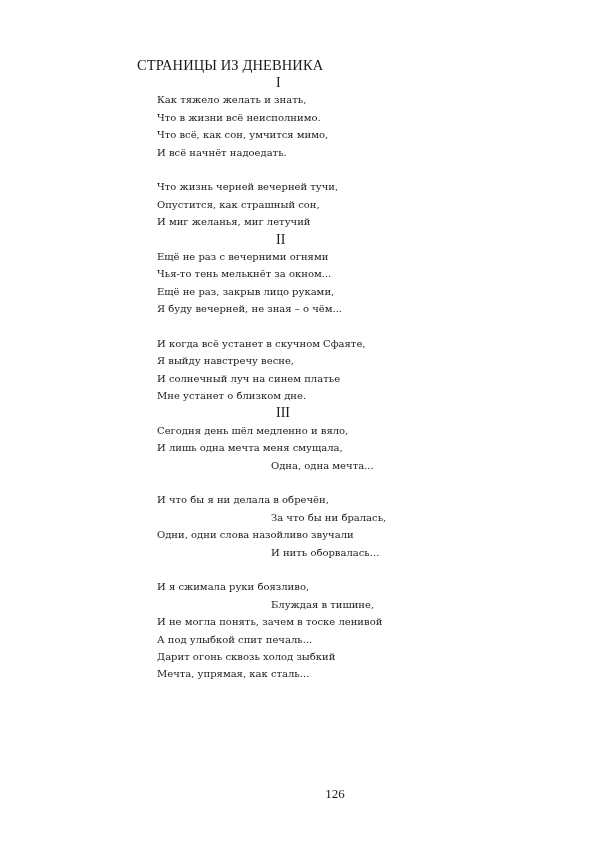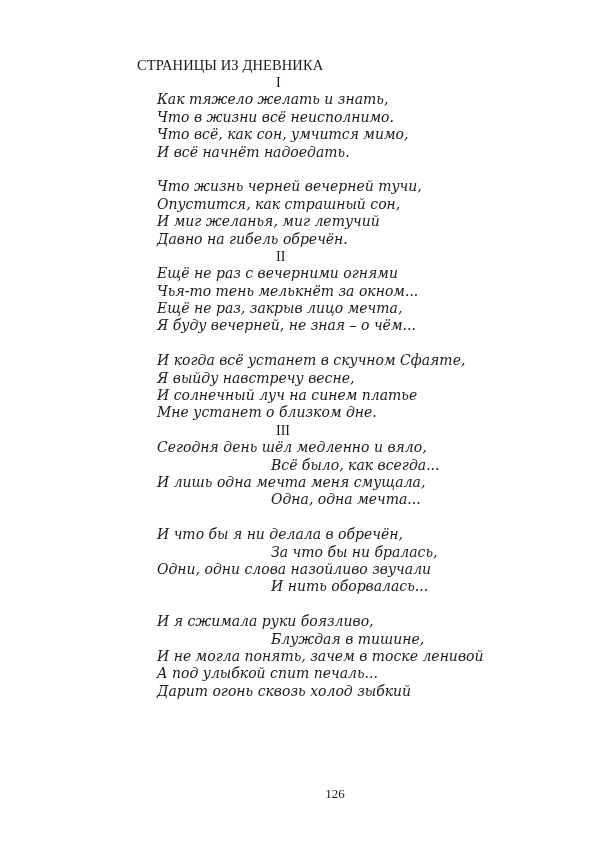--- a/index.html
+++ b/index.html
@@ -1,21 +1,21 @@
 <!DOCTYPE html>
 <html><head>
 <meta charset="utf-8">
 <style>
   html, body { margin:0; padding:0; }
   body { width:600px; height:852px; background:#ffffff; position:relative; overflow:hidden;
          font-family:"DejaVu Serif", "Liberation Serif", serif; color:#1a1a1a; }
   .page { position:absolute; left:0; top:0; width:600px; height:852px;margin-left:35px; }
   .title { position:absolute; left:102px; top:57px; font-size:14.5px; letter-spacing:0.1px; font-family:"Liberation Serif", serif; }
   .block { position:absolute; left:122px; width:380px; }
-  .line { height:17.4px; line-height:17.4px; font-size:14px; font-style:italic; white-space:nowrap; font-family:"DejaVu Serif", serif; }
+  .line { height:17.4px; line-height:17.4px; font-size:10px; white-space:nowrap; font-family:"DejaVu Serif", serif; }
   .line.ind { padding-left:114px; }
   .gap { height:17.4px; }
   .numeral { height:17.4px; line-height:17.4px; font-size:14px; font-style:normal; text-align:left; padding-left:119px; font-family:"Liberation Serif", serif; }
   .pagenum { position:absolute; left:0; width:600px; top:786px; text-align:center; font-size:13px; font-family:"Liberation Serif", serif; }
 </style>
 </head>
 <body>
 
 <div class="page">
   <div class="title">СТРАНИЦЫ ИЗ ДНЕВНИКА</div>
@@ -24,46 +24,45 @@
 
     <div class="numeral">I</div>
     <div class="line">Как тяжело желать и знать,</div>
     <div class="line">Что в жизни всё неисполнимо.</div>
     <div class="line">Что всё, как сон, умчится мимо,</div>
     <div class="line">И всё начнёт надоедать.</div>
     <div class="gap"></div>
     <div class="line">Что жизнь черней вечерней тучи,</div>
     <div class="line">Опустится, как страшный сон,</div>
     <div class="line">И миг желанья, миг летучий</div>
-    <div class="line">Давно на гибель обречён.</div>
 
     <div class="numeral">II</div>
     <div class="line">Ещё не раз с вечерними огнями</div>
     <div class="line">Чья-то тень мелькнёт за окном...</div>
-    <div class="line">Ещё не раз, закрыв лицо мечта,</div>
+    <div class="line">Ещё не раз, закрыв лицо руками,</div>
     <div class="line">Я буду вечерней, не зная – о чём...</div>
     <div class="gap"></div>
     <div class="line">И когда всё устанет в скучном Сфаяте,</div>
     <div class="line">Я выйду навстречу весне,</div>
     <div class="line">И солнечный луч на синем платье</div>
     <div class="line">Мне устанет о близком дне.</div>
 
     <div class="numeral">III</div>
     <div class="line">Сегодня день шёл медленно и вяло,</div>
-    <div class="line ind">Всё было, как всегда...</div>
     <div class="line">И лишь одна мечта меня смущала,</div>
     <div class="line ind">Одна, одна мечта...</div>
     <div class="gap"></div>
     <div class="line">И что бы я ни делала в обречён,</div>
     <div class="line ind">За что бы ни бралась,</div>
     <div class="line">Одни, одни слова назойливо звучали</div>
     <div class="line ind">И нить оборвалась...</div>
     <div class="gap"></div>
     <div class="line">И я сжимала руки боязливо,</div>
     <div class="line ind">Блуждая в тишине,</div>
     <div class="line">И не могла понять, зачем в тоске ленивой</div>
 
     <div class="line">А под улыбкой спит печаль...</div>
     <div class="line">Дарит огонь сквозь холод зыбкий</div>
+    <div class="line">Мечта, упрямая, как сталь...</div>
   </div>
 
   <div class="pagenum">126</div>
 </div>
 
 </body></html>

